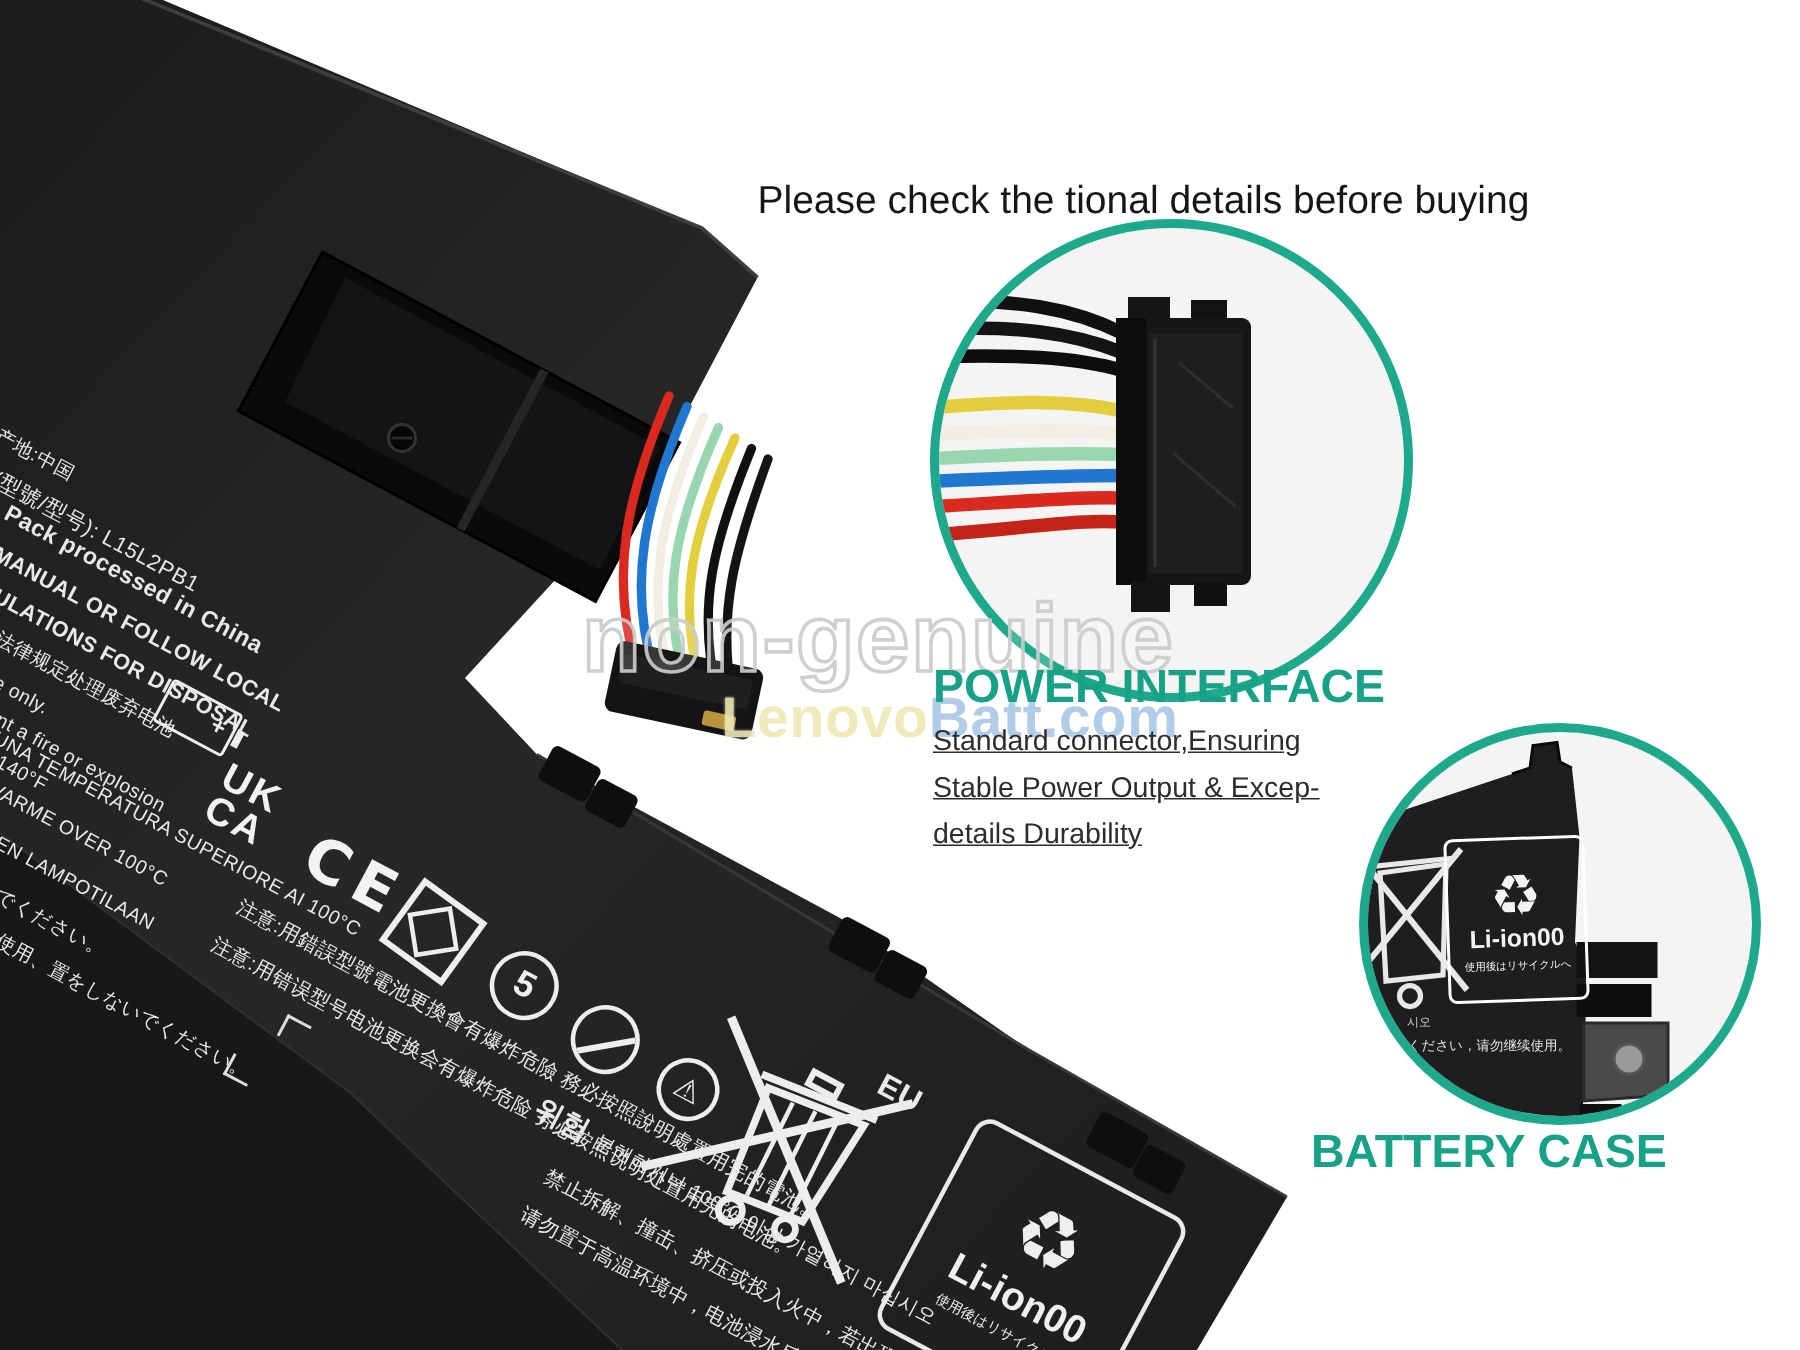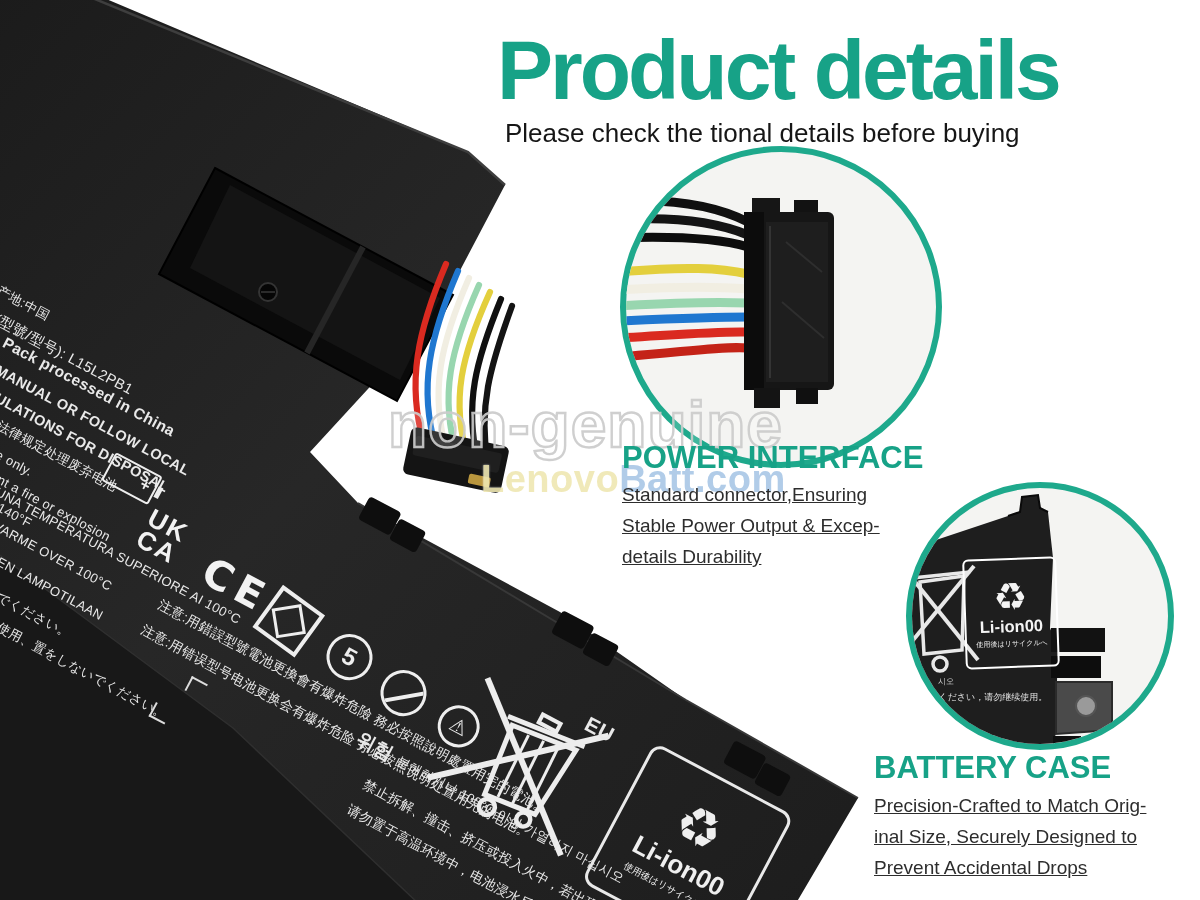--- a/index.html
+++ b/index.html
@@ -256,30 +256,24 @@
     </div>
     <div class="case-partial1">시오</div>
     <div class="case-partial2">いでください，请勿继续使用。</div>
   </div>
 
   <div class="watermark">non-genuine</div>
   <div class="watermark2">
     <span class="wm-y">Lenovo</span><span class="wm-b">Batt</span><span class="wm-b">.com</span>
   </div>
 
-  <div class="title">Product details</div>
   <div class="subtitle">Please check the tional details before buying</div>
 
   <div class="co-head power-head">POWER INTERFACE</div>
   <div class="co-body power-body">
     <div>Standard connector,Ensuring</div>
     <div>Stable Power Output &amp; Excep-</div>
     <div>details Durability</div>
   </div>
 
   <div class="co-head case-head">BATTERY CASE</div>
-  <div class="co-body case-body">
-    <div>Precision-Crafted to Match Orig-</div>
-    <div>inal Size, Securely Designed to</div>
-    <div>Prevent Accidental Drops</div>
-  </div>
 
 </div>
 
 </body></html>

